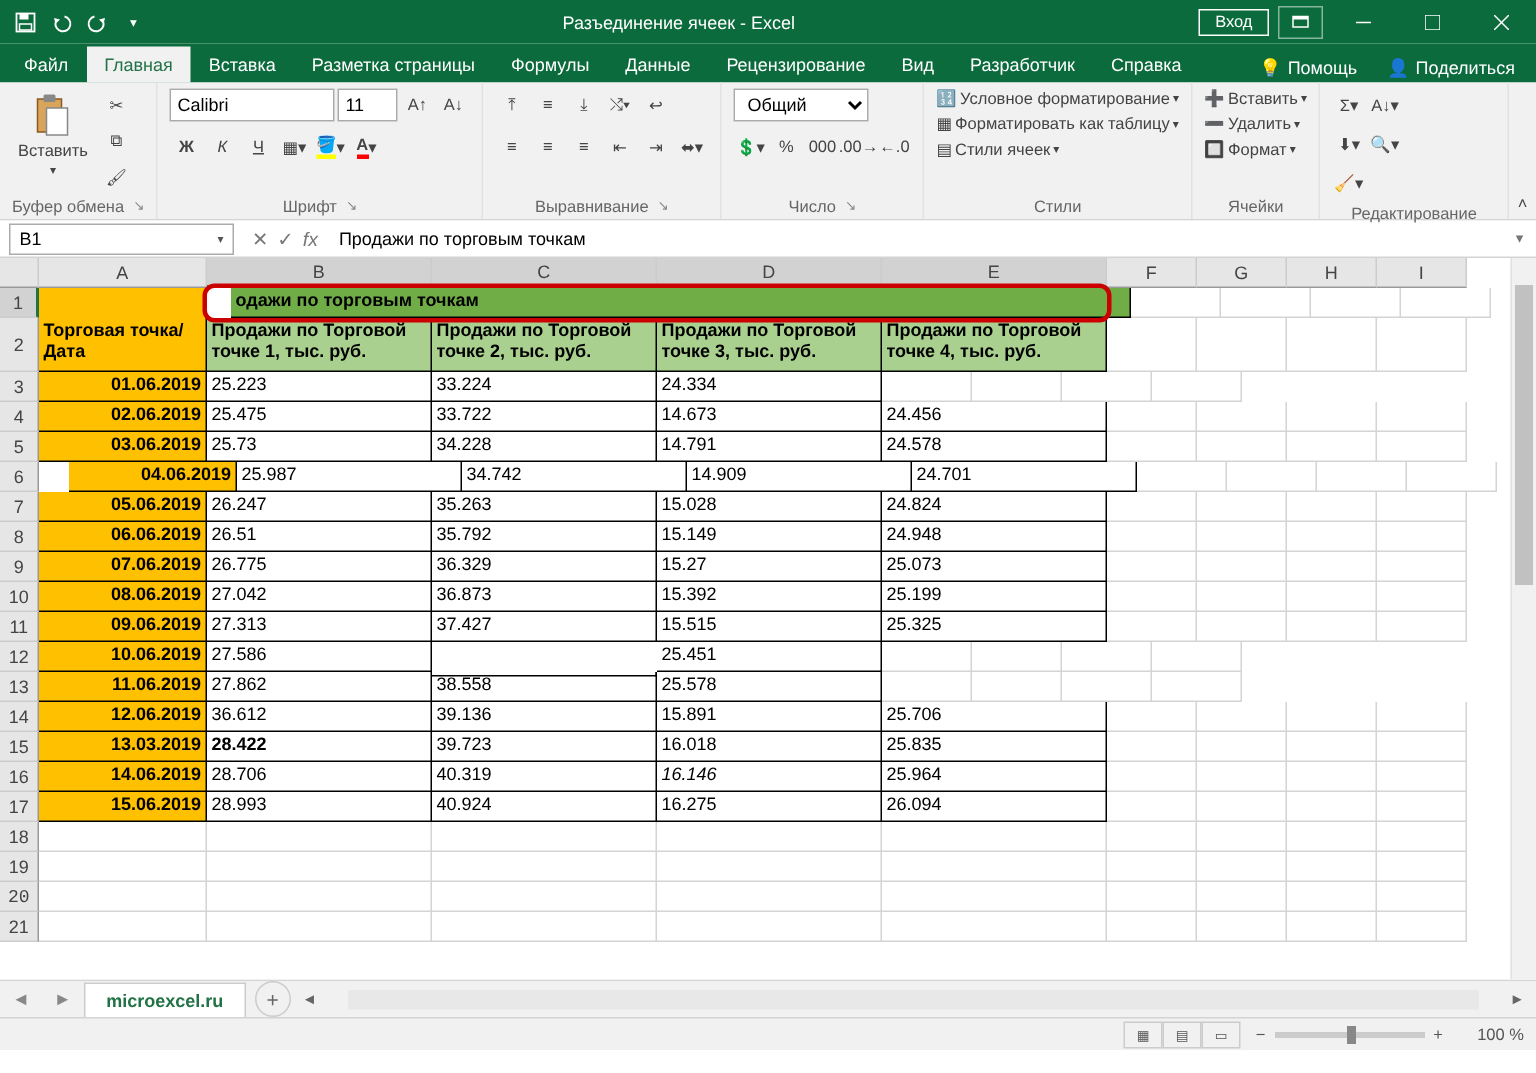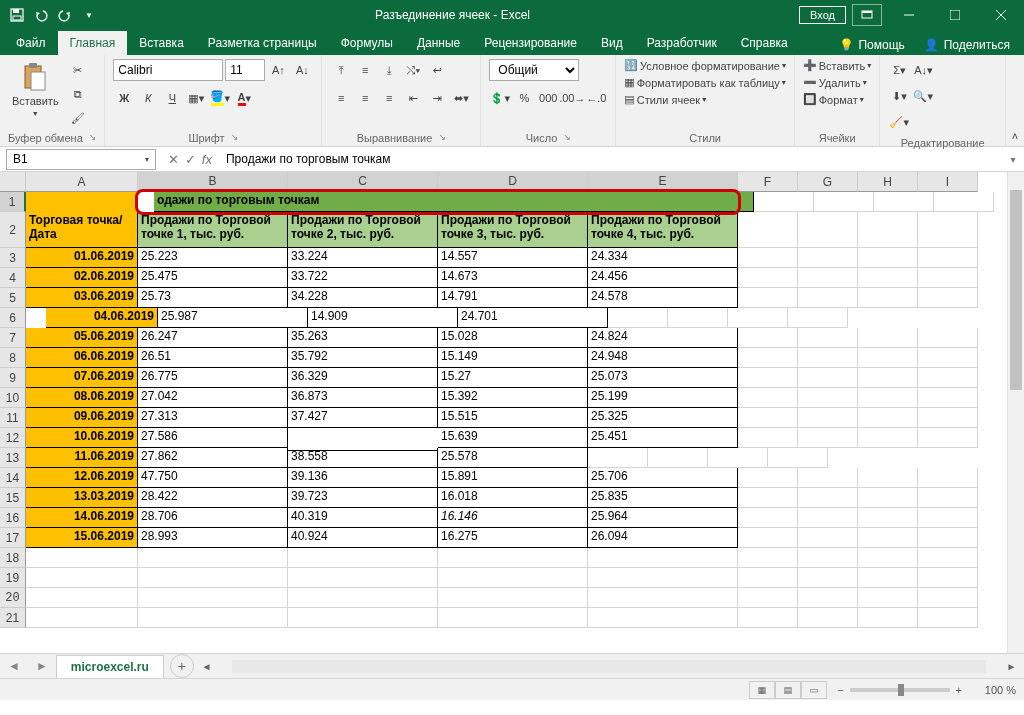--- a/index.html
+++ b/index.html
@@ -376,21 +376,20 @@
         <div class="cell hdr-g dborder" style="width: 150px;">Продажи по Торговой точке 4, тыс. руб.</div>
         <div class="cell " style="width: 60px;"></div>
         <div class="cell " style="width: 60px;"></div>
         <div class="cell " style="width: 60px;"></div>
         <div class="cell " style="width: 60px;"></div>
       </div>
       <div class="row">
         <div class="cell date dborder" style="width: 112px;">01.06.2019</div>
         <div class="cell dborder" style="width: 150px;">25.223</div>
         <div class="cell dborder" style="width: 150px;">33.224</div>
-        <div class="cell dborder" style="width: 150px;">14.557</div>
         <div class="cell dborder" style="width: 150px;">24.334</div>
         <div class="cell " style="width: 60px;"></div>
         <div class="cell " style="width: 60px;"></div>
         <div class="cell " style="width: 60px;"></div>
         <div class="cell " style="width: 60px;"></div>
       </div>
       <div class="row">
         <div class="cell date dborder" style="width: 112px;">02.06.2019</div>
         <div class="cell dborder" style="width: 150px;">25.475</div>
         <div class="cell dborder" style="width: 150px;">33.722</div>
@@ -408,20 +407,21 @@
         <div class="cell dborder" style="width: 150px;">14.791</div>
         <div class="cell dborder" style="width: 150px;">24.578</div>
         <div class="cell " style="width: 60px;"></div>
         <div class="cell " style="width: 60px;"></div>
         <div class="cell " style="width: 60px;"></div>
         <div class="cell " style="width: 60px;"></div>
       </div>
       <div class="row">
         <div class="cell date dborder" style="width: 112px; margin-left: 20px;">04.06.2019</div>
         <div class="cell dborder" style="width: 150px;">25.987</div>
+        <div class="cell dborder" style="width: 150px;">34.742</div>
         <div class="cell dborder" style="width: 150px;">14.909</div>
         <div class="cell dborder" style="width: 150px;">24.701</div>
         <div class="cell " style="width: 60px;"></div>
         <div class="cell " style="width: 60px;"></div>
         <div class="cell " style="width: 60px;"></div>
         <div class="cell " style="width: 60px;"></div>
       </div>
       <div class="row">
         <div class="cell date dborder" style="width: 112px;">05.06.2019</div>
         <div class="cell dborder" style="width: 150px;">26.247</div>
@@ -474,51 +474,50 @@
         <div class="cell dborder" style="width: 150px;">25.325</div>
         <div class="cell " style="width: 60px;"></div>
         <div class="cell " style="width: 60px;"></div>
         <div class="cell " style="width: 60px;"></div>
         <div class="cell " style="width: 60px;"></div>
       </div>
       <div class="row">
         <div class="cell date dborder" style="width: 112px;">10.06.2019</div>
         <div class="cell dborder" style="width: 150px;">27.586</div>
         <div class="cell dborder" style="width: 150px; margin-top: 20px;">37.988</div>
-        <div class="cell dborder" style="width: 150px;">15.639</div>
         <div class="cell dborder" style="width: 150px;">25.451</div>
         <div class="cell " style="width: 60px;"></div>
         <div class="cell " style="width: 60px;"></div>
         <div class="cell " style="width: 60px;"></div>
         <div class="cell " style="width: 60px;"></div>
       </div>
       <div class="row">
         <div class="cell date dborder" style="width: 112px;">11.06.2019</div>
         <div class="cell dborder" style="width: 150px;">27.862</div>
         <div class="cell dborder" style="width: 150px;">38.558</div>
         <div class="cell dborder" style="width: 150px;">25.578</div>
         <div class="cell " style="width: 60px;"></div>
         <div class="cell " style="width: 60px;"></div>
         <div class="cell " style="width: 60px;"></div>
         <div class="cell " style="width: 60px;"></div>
       </div>
       <div class="row">
         <div class="cell date dborder" style="width: 112px;">12.06.2019</div>
-        <div class="cell dborder" style="width: 150px;">47.750</div>
+        <div class="cell dborder" style="width: 150px;">36.612</div>
         <div class="cell dborder" style="width: 150px;">39.136</div>
         <div class="cell dborder" style="width: 150px;">15.891</div>
         <div class="cell dborder" style="width: 150px;">25.706</div>
         <div class="cell " style="width: 60px;"></div>
         <div class="cell " style="width: 60px;"></div>
         <div class="cell " style="width: 60px;"></div>
         <div class="cell " style="width: 60px;"></div>
       </div>
       <div class="row">
         <div class="cell date dborder" style="width: 112px;">13.03.2019</div>
-        <div class="cell dborder" style="width: 150px;">28.422</div>
+        <div class="cell dborder" style="width: 150px; font-weight: bold;">28.422</div>
         <div class="cell dborder" style="width: 150px;">39.723</div>
         <div class="cell dborder" style="width: 150px;">16.018</div>
         <div class="cell dborder" style="width: 150px;">25.835</div>
         <div class="cell " style="width: 60px;"></div>
         <div class="cell " style="width: 60px;"></div>
         <div class="cell " style="width: 60px;"></div>
         <div class="cell " style="width: 60px;"></div>
       </div>
       <div class="row">
         <div class="cell date dborder" style="width: 112px;">14.06.2019</div>

